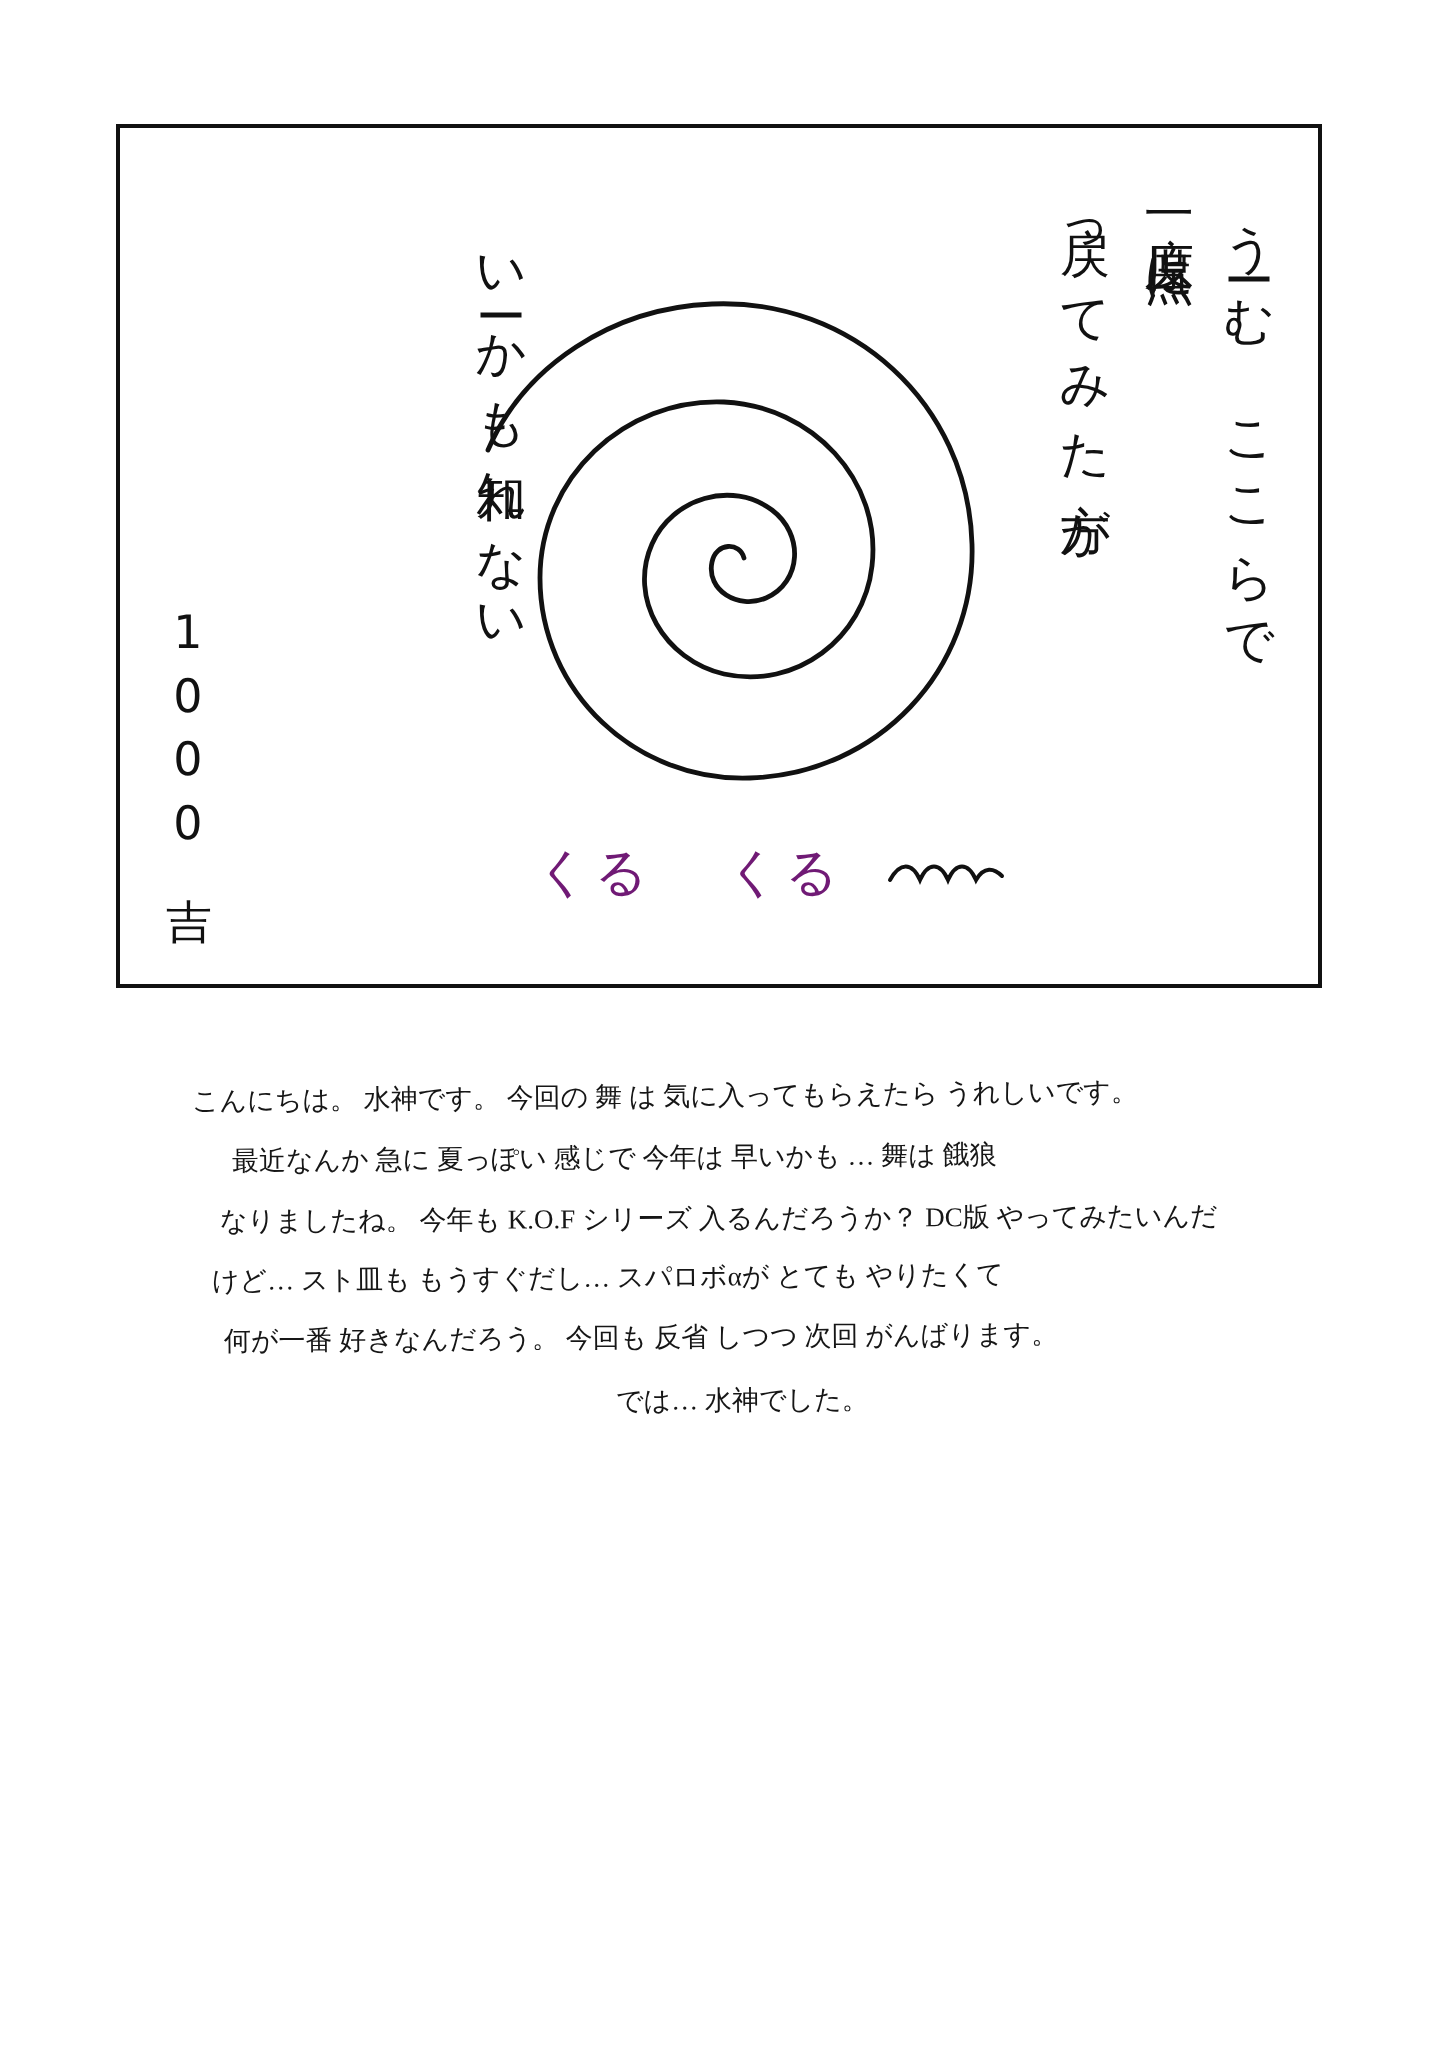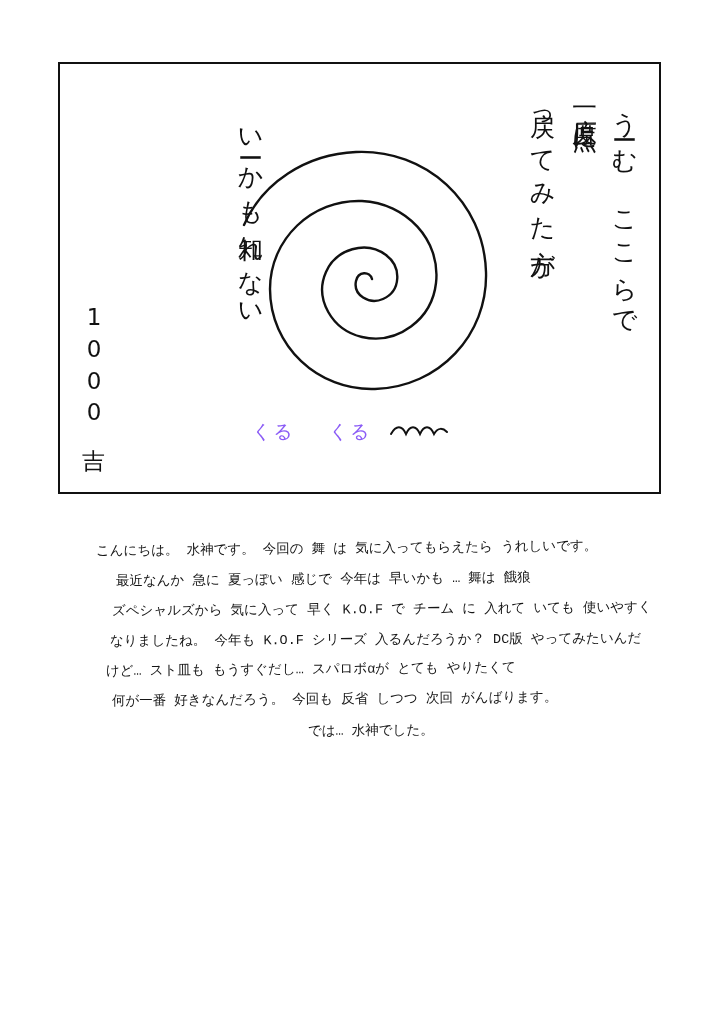--- a/index.html
+++ b/index.html
@@ -49,40 +49,40 @@
     white-space: nowrap;
   }
   .col-a { right: 22px;  top: 30px;  font-size: 25px; }
   .col-b { right: 62px;  top: 30px;  font-size: 25px; }
   .col-c { right: 104px; top: 30px;  font-size: 25px; }
   .col-d { left: 178px;  top: 48px;  font-size: 25px; }
   .col-e { left: 22px;   top: 240px; font-size: 23px; letter-spacing: 0.25em; }
 
   .kuru {
     position: absolute;
-    left: 192px;
+    left: 208px;
     top: 355px;
-    font-size: 19px;
+    font-size: 26px;
     letter-spacing: 0.10em;
-    color: #8b5cf6;
+    color: #701a75;
   }
   .kuru .sq { display: inline-block; margin-left: 26px; }
   .squiggle {
     display: inline-block;
     vertical-align: middle;
     margin-left: 10px;
   }
 
   
   .afterword {
     position: absolute;
     left: 78px;
     top: 530px;
     width: 570px;
-    font-family: Liberation Mono, monospace;
+    font-family: Liberation Serif, serif;
     font-size: 13.5px;
     color: #161616;
   }
   .aw-line {
     position: relative;
     height: 30px;
     white-space: nowrap;
   }
   .aw-line span {
     position: absolute;
@@ -155,23 +155,20 @@
   </div>
 </div>
 
 <div class="afterword">
   <div class="aw-line l1">
       <span>こんにちは。 水神です。 今回の 舞 は 気に入ってもらえたら うれしいです。</span>
     </div>
   <div class="aw-line l2">
       <span>最近なんか 急に 夏っぽい 感じで  今年は 早いかも …  舞は 餓狼</span>
     </div>
-  <div class="aw-line l3">
-      <span>ズペシャルズから 気に入って 早く K.O.F で チーム に 入れて いても 使いやすく</span>
-    </div>
   <div class="aw-line l5">
       <span>なりましたね。 今年も K.O.F シリーズ 入るんだろうか？ DC版 やってみたいんだ</span>
     </div>
   <div class="aw-line l6">
       <span>けど…  スト皿も  もうすぐだし…  スパロボαが とても やりたくて</span>
     </div>
   <div class="aw-line l8">
       <span>何が一番 好きなんだろう。   今回も 反省 しつつ 次回 がんばります。</span>
     </div>
   <div class="aw-line l13">

